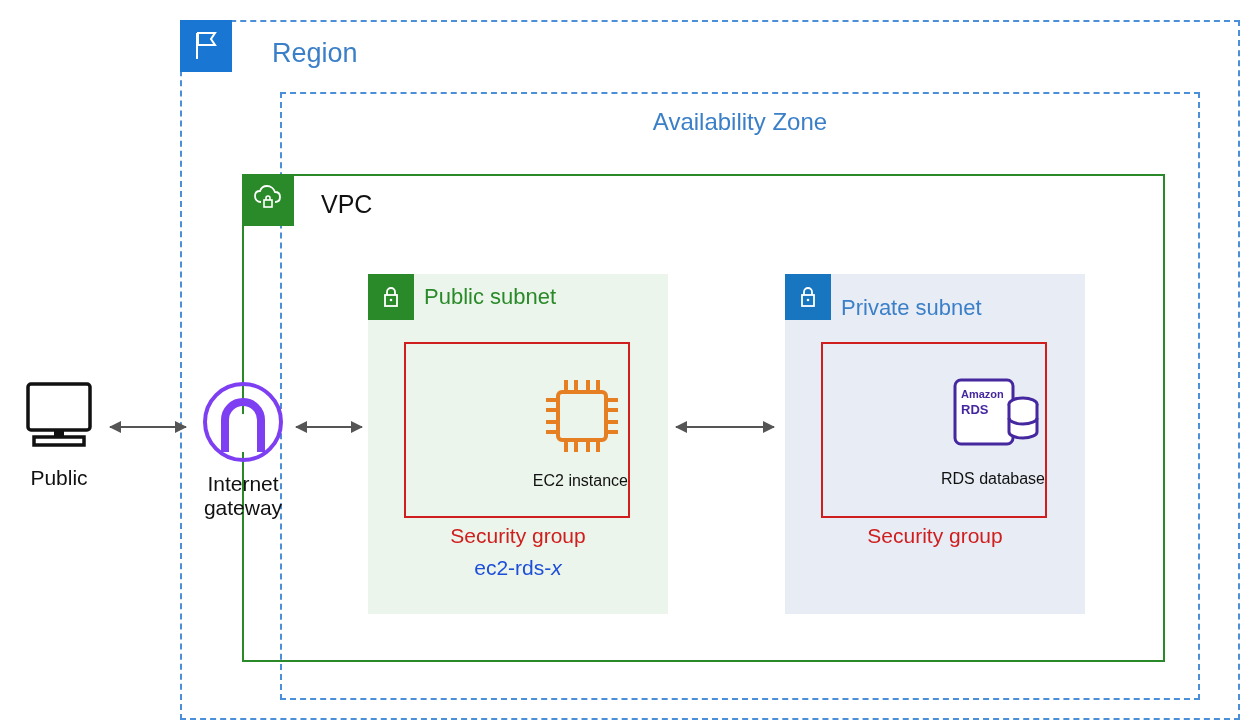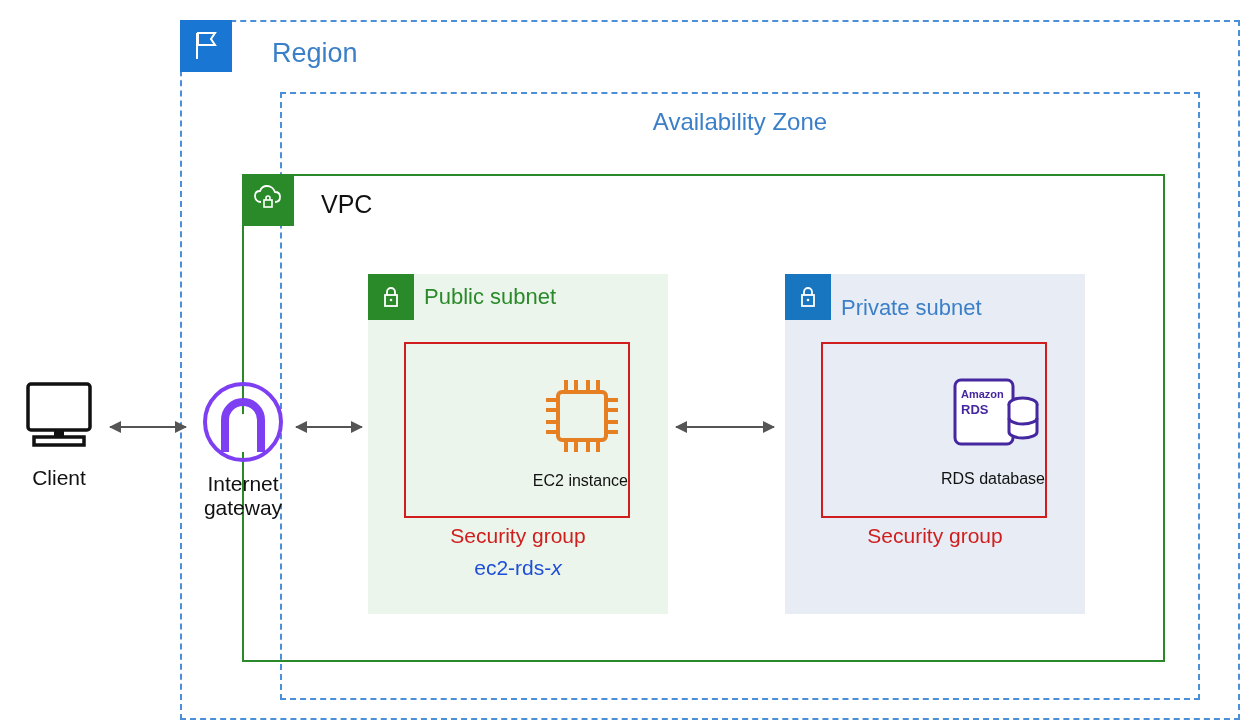--- a/index.html
+++ b/index.html
@@ -281,21 +281,21 @@
     </div>
     <div class="sg-title">Security group</div>
   </div>
 
   <div class="client">
     <svg width="82" height="82" viewBox="0 0 82 82">
       <rect x="10" y="10" width="62" height="46" rx="3" fill="#fff" stroke="#111" stroke-width="3.5"></rect>
       <rect x="16" y="63" width="50" height="8" fill="#fff" stroke="#111" stroke-width="3.5"></rect>
       <rect x="36" y="56" width="10" height="7" fill="#111"></rect>
     </svg>
-    <div class="client-label">Client</div>
+    <div class="client-label">Public</div>
   </div>
 
   <div class="igw">
     <svg width="96" height="84" viewBox="0 0 96 84">
       <circle cx="48" cy="42" r="38" fill="none" stroke="#7e3ff2" stroke-width="4"></circle>
       <path d="M30 72 V40 a18 18 0 0 1 36 0 V72" fill="none" stroke="#7e3ff2" stroke-width="8"></path>
       <path d="M40 72 V42 a8 8 0 0 1 16 0 V72" fill="#fff"></path>
     </svg>
     <div class="igw-label">
       <span>Internet</span><br>

